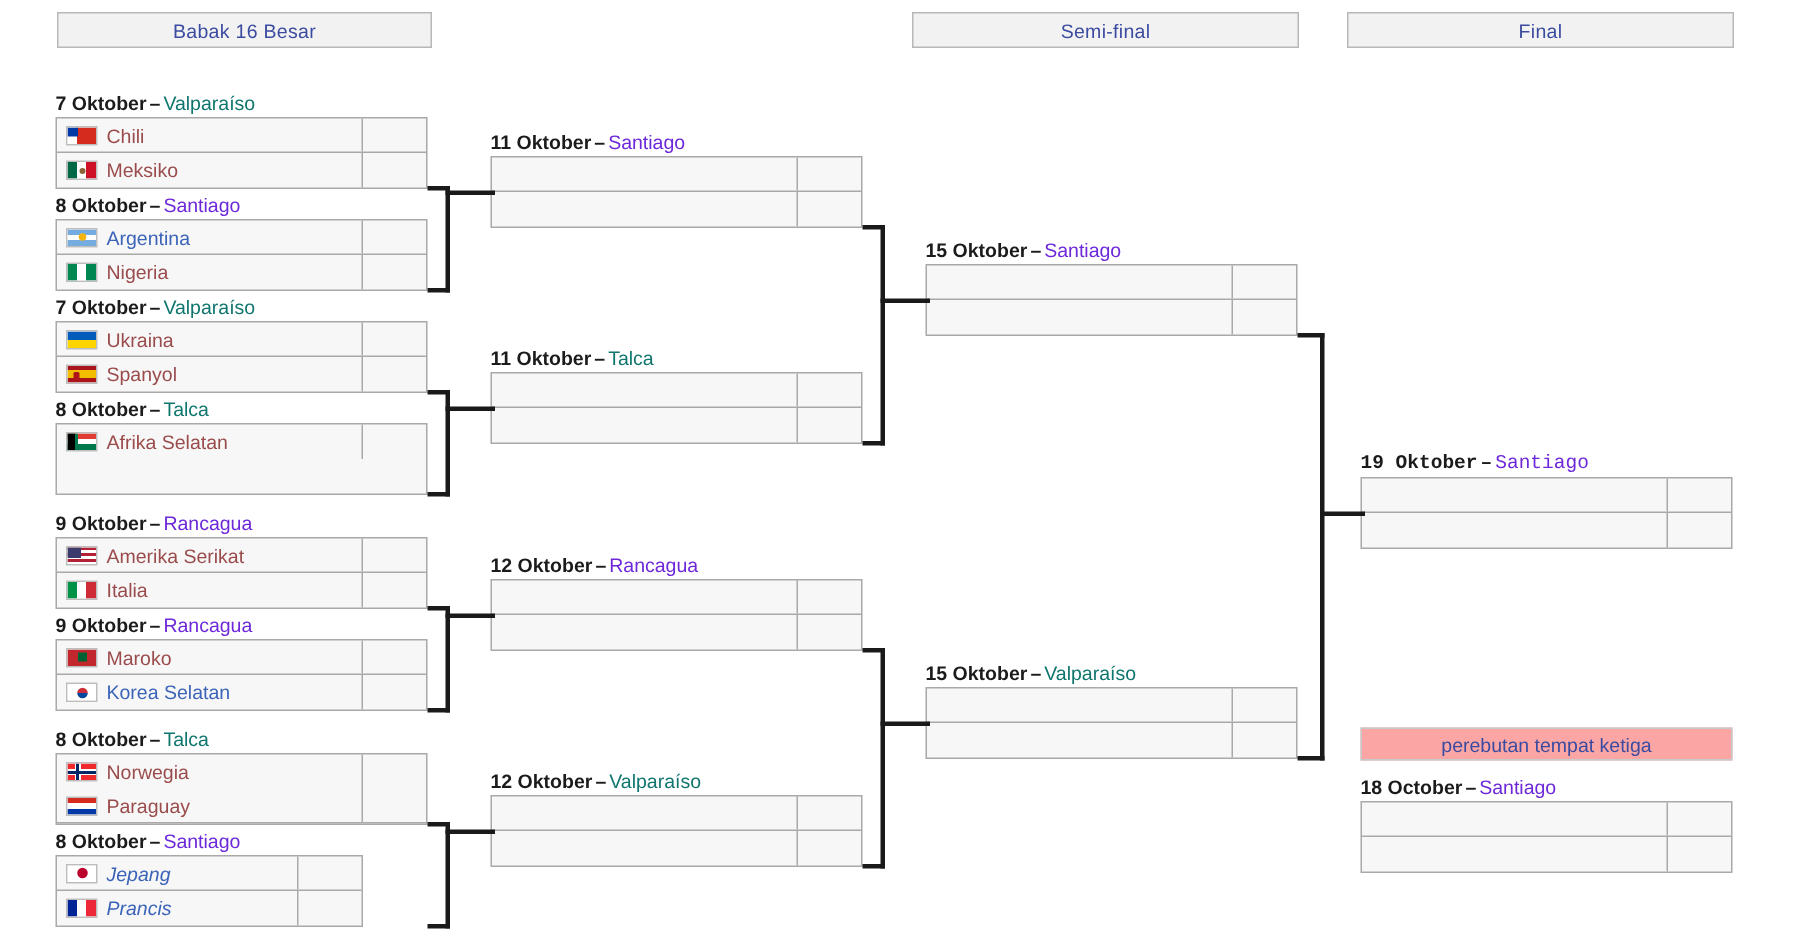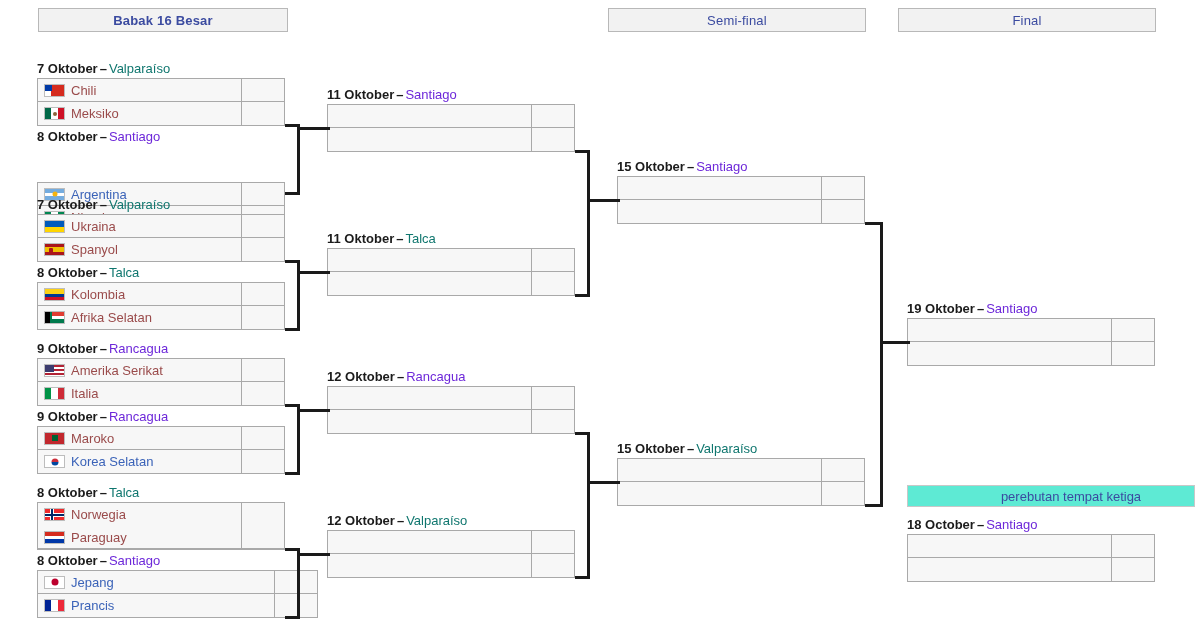--- a/index.html
+++ b/index.html
@@ -12,23 +12,23 @@
 
   
   .round-head{
     position:absolute;height:22px;
     background:#f2f2f2;border:1px solid #b8b8b8;
     display:flex;align-items:center;justify-content:center;
     font-size:13px;color:#3b4ba0;letter-spacing:.2px;
   }
   .third-head{
     position:absolute;height:20px;
-    background:#5eead4;border:1px solid #c8c8c8;
+    background:#fca5a5;border:1px solid #c8c8c8;
     display:flex;align-items:center;justify-content:center;
-    font-size:13px;color:#3b4ba0;padding-left:40px;
+    font-size:13px;color:#3b4ba0;
   }
 
   
   .meta{
     position:absolute;font-size:13px;color:#1b1b1b;
     white-space:nowrap;font-weight:bold;
   }
   .meta .dash{font-weight:bold;color:#1b1b1b;padding:0 2px;}
   .meta .venue{font-weight:normal;}
   .venue.blue{color:#6d28d9;}
@@ -57,21 +57,21 @@
 
   
   .ln{position:absolute;background:#1a1a1a;}
   .lnv{width:3px;}
   .lnh{height:3px;}
 </style>
 </head>
 <body>
 
 <div id="bracket">
-    <div class="round-head" style="left: 38px; top: 8px; width: 248px; font-weight: bold;">Babak 16 Besar</div>
+    <div class="round-head" style="left: 38px; top: 8px; width: 248px;">Babak 16 Besar</div>
     <div class="round-head" style="left: 608px; top: 8px; width: 256px;">Semi-final</div>
     <div class="round-head" style="left: 898px; top: 8px; width: 256px;">Final</div>
     <div class="meta" style="left: 37px; top: 61px;"><span>7 Oktober</span><span class="dash">–</span><span class="venue red">Valparaíso</span></div>
     <div class="match" style="left: 37px; top: 78px; width: 248px; height: 48px;">
       <div class="row top">
         <div class="team">
           <span class="flag">
             <span class="fg" style="background:linear-gradient(to right,#fff 0 33%,#d52b1e 33% 100%)"></span>
             <span class="fg" style="width:7px;height:6px;background:#0039a6"></span>
           </span>
@@ -84,21 +84,21 @@
           <span class="flag">
             <span class="fg" style="background:linear-gradient(to right,#006847 0 33%,#fff 33% 66%,#ce1126 66% 100%)"></span>
             <span class="fg" style="left:50%;top:50%;transform:translate(-50%,-50%);width:4px;height:4px;border-radius:50%;background:#8c6239"></span>
           </span>
           <span class="tname red">Meksiko</span>
         </div>
         <div class="score"></div>
       </div>
     </div>
     <div class="meta" style="left: 37px; top: 129px;"><span>8 Oktober</span><span class="dash">–</span><span class="venue blue">Santiago</span></div>
-    <div class="match" style="left: 37px; top: 146px; width: 248px; height: 48px; margin-top: 36px;">
+    <div class="match" style="left: 37px; top: 146px; width: 248px; height: 48px;">
       <div class="row top">
         <div class="team">
           <span class="flag">
             <span class="fg" style="background:linear-gradient(to bottom,#74acdf 0 33%,#fff 33% 66%,#74acdf 66% 100%)"></span>
             <span class="fg" style="left:50%;top:50%;transform:translate(-50%,-50%);width:5px;height:5px;border-radius:50%;background:#f6b40e"></span>
           </span>
           <span class="tname blue">Argentina</span>
         </div>
         <div class="score"></div>
       </div>
@@ -129,29 +129,20 @@
             <span class="fg" style="background:linear-gradient(to bottom,#aa151b 0 25%,#f1bf00 25% 75%,#aa151b 75% 100%)"></span>
             <span class="fg" style="left:4px;top:4px;width:4px;height:5px;background:#ad1519;border-radius:1px"></span>
           </span>
           <span class="tname red">Spanyol</span>
         </div>
         <div class="score"></div>
       </div>
     </div>
     <div class="meta" style="left: 37px; top: 265px;"><span>8 Oktober</span><span class="dash">–</span><span class="venue red">Talca</span></div>
     <div class="match" style="left: 37px; top: 282px; width: 248px; height: 48px;">
-      <div class="row top">
-        <div class="team">
-          <span class="flag">
-            <span class="fg" style="background:linear-gradient(to bottom,#fcd116 0 50%,#003893 50% 75%,#ce1126 75% 100%)"></span>
-          </span>
-          <span class="tname red">Kolombia</span>
-        </div>
-        <div class="score"></div>
-      </div>
       <div class="row bottom">
         <div class="team">
           <span class="flag">
             <span class="fg" style="background:linear-gradient(to bottom,#e03c31 0 33%,#fff 33% 66%,#007a4d 66% 100%)"></span>
             <span class="fg" style="background:linear-gradient(to right,#007a4d 0 7px,transparent 7px 100%)"></span>
             <span class="fg" style="background:linear-gradient(to right,#000 0 5px,transparent 5px 100%)"></span>
           </span>
           <span class="tname red">Afrika Selatan</span>
         </div>
         <div class="score"></div>
@@ -219,21 +210,21 @@
         <div class="team">
           <span class="flag">
             <span class="fg" style="background:linear-gradient(to bottom,#d52b1e 0 33%,#fff 33% 66%,#0038a8 66% 100%)"></span>
           </span>
           <span class="tname red">Paraguay</span>
         </div>
         <div class="score"></div>
       </div>
     </div>
     <div class="meta" style="left: 37px; top: 553px;"><span>8 Oktober</span><span class="dash">–</span><span class="venue blue">Santiago</span></div>
-    <div class="match" style="left: 37px; top: 570px; width: 281px; height: 48px;">
+    <div class="match" style="left: 37px; top: 570px; width: 205px; height: 48px; font-style: italic;">
       <div class="row top">
         <div class="team">
           <span class="flag">
             <span class="fg" style="background:linear-gradient(#fff,#fff)"></span>
             <span class="fg" style="left:50%;top:50%;transform:translate(-50%,-50%);width:7px;height:7px;border-radius:50%;background:#bc002d"></span>
           </span>
           <span class="tname blue">Jepang</span>
         </div>
         <div class="score"></div>
       </div>
@@ -330,21 +321,21 @@
         </div>
         <div class="score"></div>
       </div>
       <div class="row bottom">
         <div class="team">
           <span class="tname red"></span>
         </div>
         <div class="score"></div>
       </div>
     </div>
-    <div class="meta" style="left: 907px; top: 301px;"><span>19 Oktober</span><span class="dash">–</span><span class="venue blue">Santiago</span></div>
+    <div class="meta" style="left: 907px; top: 301px; font-family: Liberation Mono, monospace;"><span>19 Oktober</span><span class="dash">–</span><span class="venue blue">Santiago</span></div>
     <div class="match" style="left: 907px; top: 318px; width: 248px; height: 48px;">
       <div class="row top">
         <div class="team">
           <span class="tname red"></span>
         </div>
         <div class="score"></div>
       </div>
       <div class="row bottom">
         <div class="team">
           <span class="tname red"></span>

